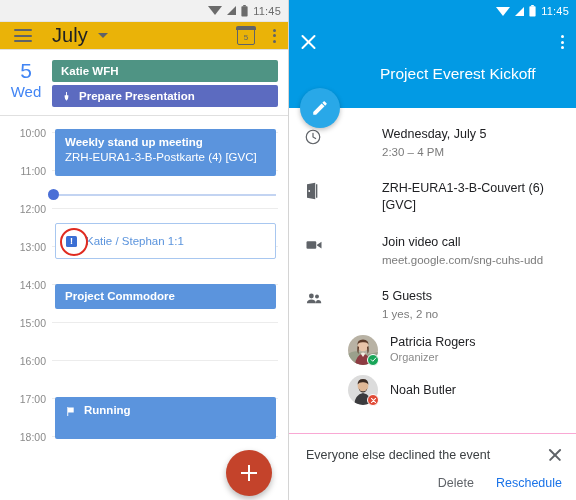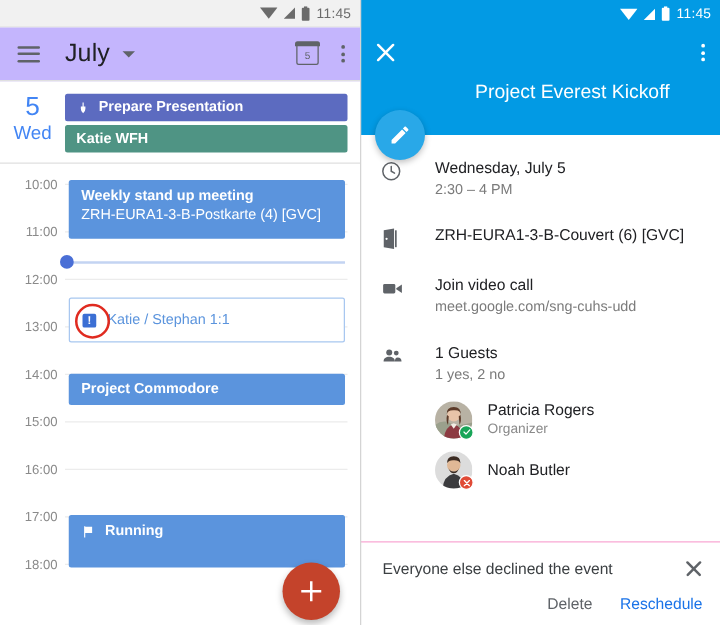--- a/index.html
+++ b/index.html
@@ -47,22 +47,22 @@
   }
   .sb-time {
     font-size: 11px;
     color: #6b6b6b;
     margin-left: 5px;
     letter-spacing: .2px;
   }
   .ic-wifi, .ic-sig, .ic-bat { display:block; }
 
   .l-appbar {
-    height: 43px;
-    background: #c4b5fd;
+    height: 28px;
+    background: #eab308;
     display: flex;
     align-items: center;
     padding: 0 12px 0 14px;
     box-sizing: border-box;
     border-bottom: 1px solid #e0e0e0;
   }
   .hamburger {
     width: 18px;
     height: 13px;
     display: flex;
@@ -302,21 +302,21 @@
     padding: 0 14px 0 16px;
     margin-bottom: 20px;
   }
   .drow-ic {
     width: 44px;
     flex: none;
     display: flex;
     justify-content: flex-start;
     padding-top: 2px;
   }
-  .drow-main { flex: 1; }
+  .drow-main { flex: 1; margin-left: 34px; }
   .d-primary {
     font-size: 12.5px;
     color: #202124;
     line-height: 17px;
   }
   .d-secondary {
     font-size: 11.5px;
     color: #7b7b7b;
     line-height: 16px;
     margin-top: 1px;
@@ -425,30 +425,30 @@
           <i></i>
         </div>
     </div>
 
     <div class="l-daystrip">
       <div class="daycol">
         <div class="daynum">5</div>
         <div class="dayname">Wed</div>
       </div>
       <div class="dayevents">
+        <div class="chip" style="background:#4f9484">
+          <span>Katie WFH</span>
+        </div>
         <div class="chip" style="background:#5c6bc0">
           <span class="chip-ico">
             <svg width="11" height="11" viewBox="0 0 24 24">
                 <path fill="#fff" d="M11 2 L13 2 L13 9 L16 9 L16 13 Q16 18 12 21 Q8 18 8 13 L8 9 L11 9 Z"></path>
               </svg>
           </span>
           <span>Prepare Presentation</span>
-        </div>
-        <div class="chip" style="background:#4f9484">
-          <span>Katie WFH</span>
         </div>
       </div>
     </div>
 
     <div class="l-grid">
 
       <div class="hourlabel" style="top:11px">10:00</div>
       <div class="hourline" style="top:16px"></div>
       <div class="hourlabel" style="top:49px">11:00</div>
       <div class="hourline" style="top:54px"></div>
@@ -588,21 +588,21 @@
       <div class="drow" style="margin-bottom:12px">
         <div class="drow-ic">
           <svg width="20" height="18" viewBox="0 0 24 24">
               <circle cx="8.5" cy="8" r="3.2" fill="#5f6368"></circle>
               <circle cx="16" cy="8.6" r="2.6" fill="#5f6368"></circle>
               <path d="M2.5 17.5 C2.5 14.2 5 12.6 8.5 12.6 C12 12.6 14.5 14.2 14.5 17.5 Z" fill="#5f6368"></path>
               <path d="M14.5 17.5 C14.5 15.2 15.2 13.3 17.5 13.3 C20.2 13.3 21.6 14.8 21.6 17.5 Z" fill="#5f6368"></path>
             </svg>
         </div>
         <div class="drow-main">
-          <div class="d-primary">1 Guests</div>
+          <div class="d-primary">5 Guests</div>
           <div class="d-secondary">1 yes, 2 no</div>
         </div>
       </div>
 
       <div class="guest">
         <div class="avatar">
           <span class="photo">
             <svg width="30" height="30" viewBox="0 0 30 30">
               <rect width="30" height="30" fill="#b8b2a4"></rect>
               <path d="M0 19 Q8 13 16 20 L30 17 L30 30 L0 30 Z" fill="#9aa08c"></path>

